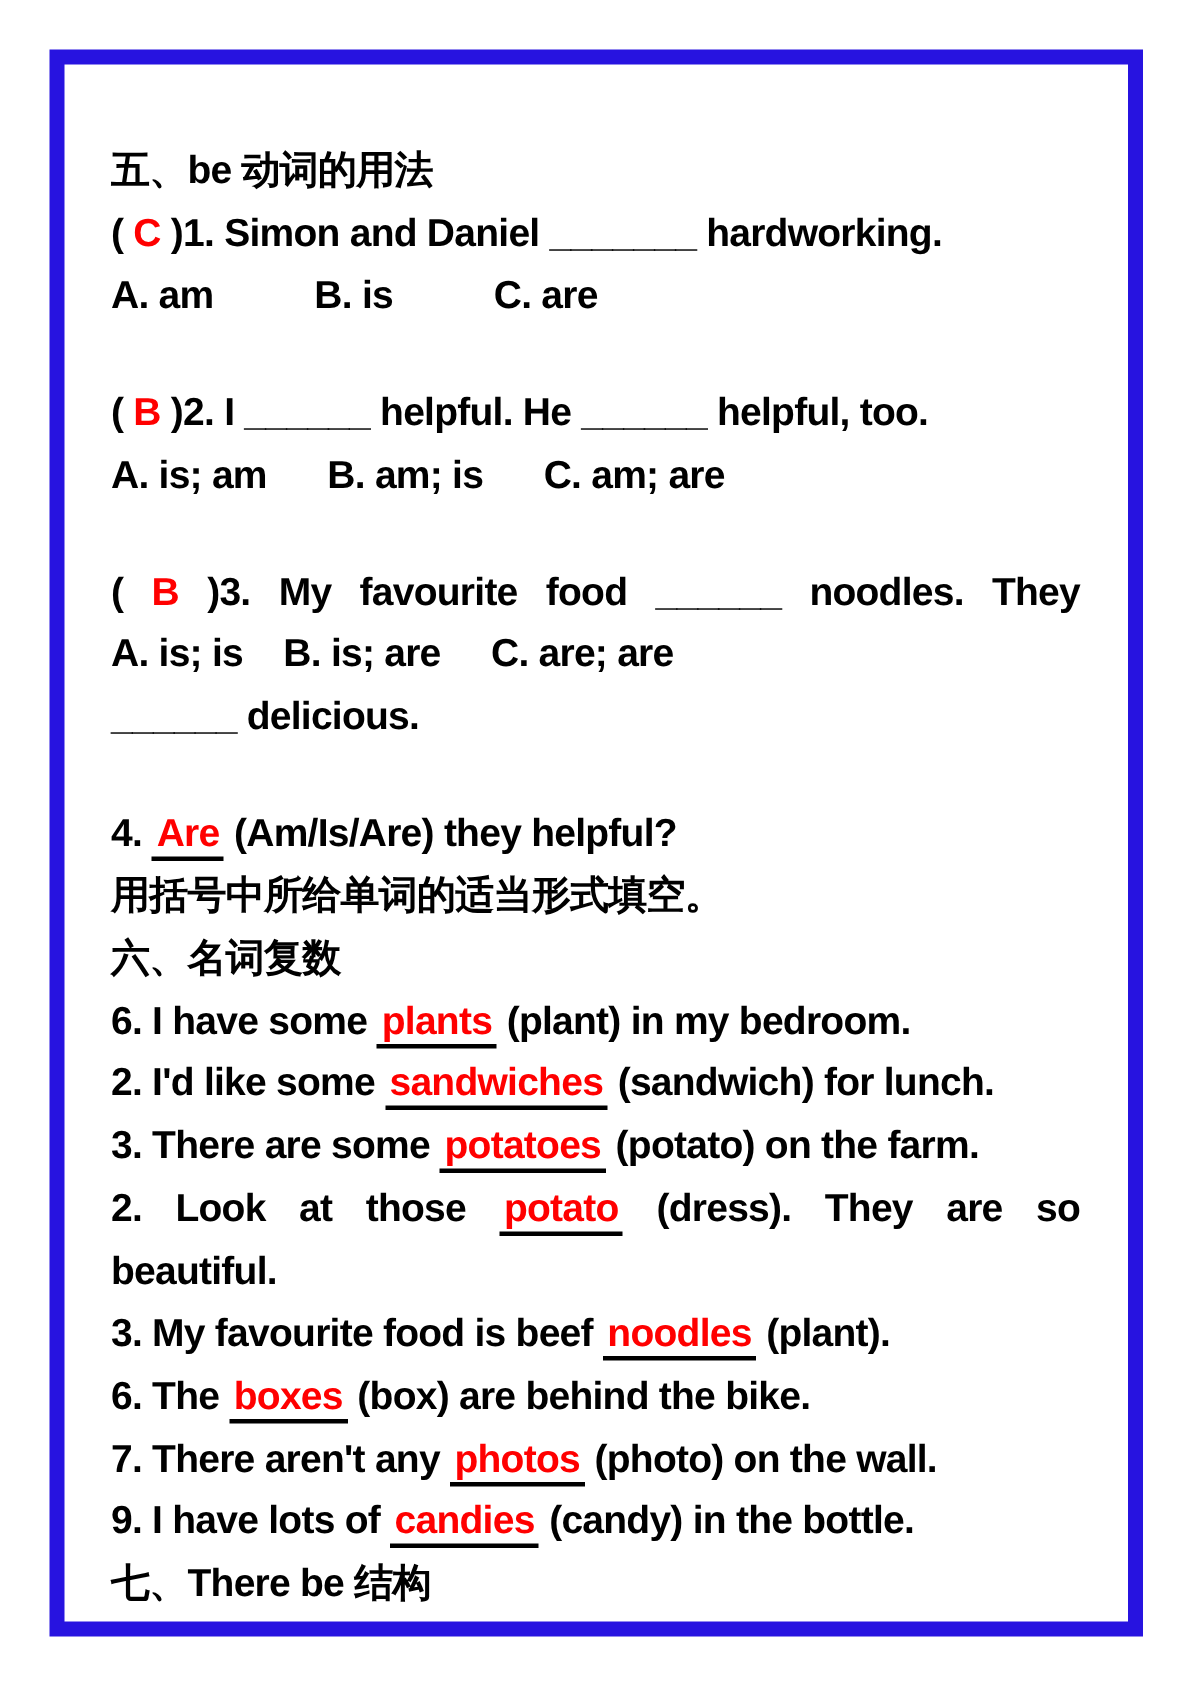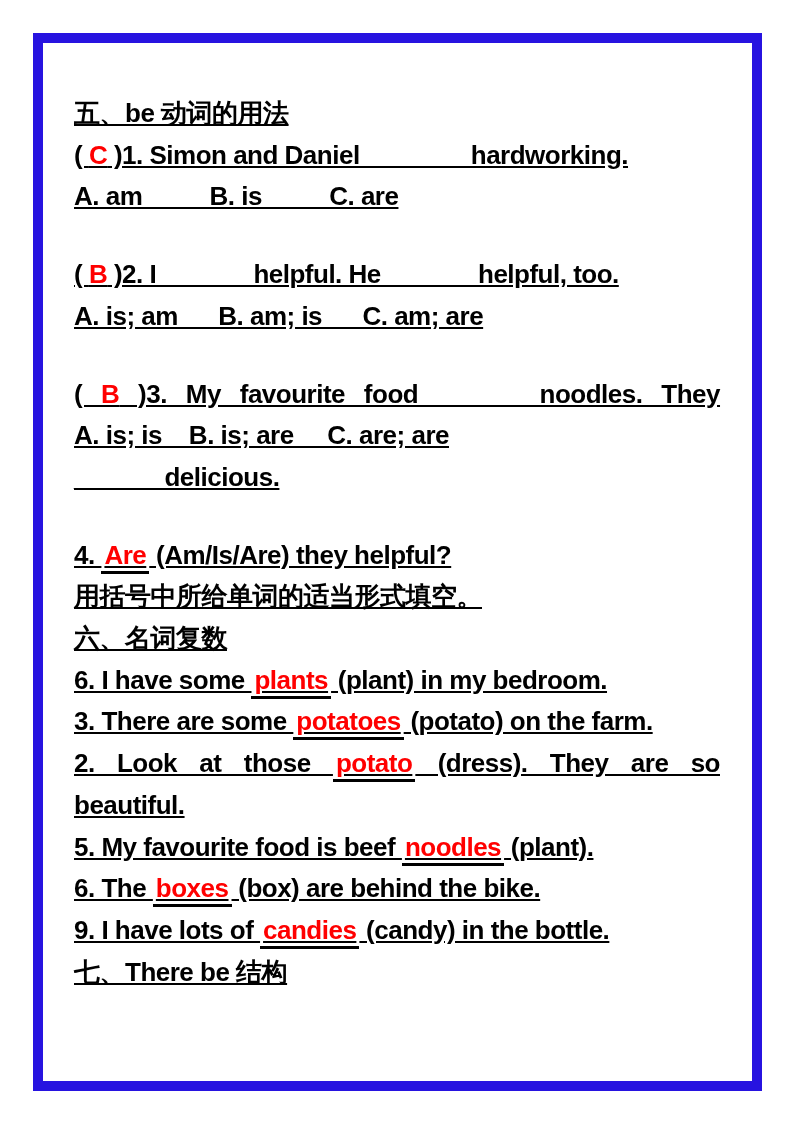--- a/index.html
+++ b/index.html
@@ -24,21 +24,21 @@
   .content{
     position:absolute;
     left:74px;top:93px;
     width:646px;
     color:var(--ink);
     font-size:26px;
     font-weight:700;
     letter-spacing:-0.5px;
     line-height:41.7px;
   }
-  .line{white-space:nowrap;text-decoration:underline;}
+  .line{white-space:nowrap;}
   .line.gap{margin-top:36px;}
   .line.justify{
     white-space:normal;
     text-align:justify;
     text-align-last:justify;
     text-justify:inter-word;
   }
   .seg-k{color:var(--ink);}
   .seg-r{color:var(--red);}
   .seg-ru{
@@ -57,20 +57,22 @@
     <div class="line"><span class="seg-k">A. am&nbsp;&nbsp;&nbsp;&nbsp;&nbsp;&nbsp;&nbsp;&nbsp;&nbsp;&nbsp;B. is&nbsp;&nbsp;&nbsp;&nbsp;&nbsp;&nbsp;&nbsp;&nbsp;&nbsp;&nbsp;C. are</span></div>
     <div class="line gap"><span class="seg-k">( </span><span class="seg-r">B</span><span class="seg-k"> )2. I ______ helpful. He ______ helpful, too.</span></div>
     <div class="line"><span class="seg-k">A. is; am&nbsp;&nbsp;&nbsp;&nbsp;&nbsp;&nbsp;B. am; is&nbsp;&nbsp;&nbsp;&nbsp;&nbsp;&nbsp;C. am; are</span></div>
     <div class="line gap justify"><span class="seg-k">( </span><span class="seg-r">B</span><span class="seg-k"> )3. My favourite food ______ noodles. They</span></div>
     <div class="line"><span class="seg-k">A. is; is&nbsp;&nbsp;&nbsp;&nbsp;B. is; are&nbsp;&nbsp;&nbsp;&nbsp;&nbsp;C. are; are</span></div>
     <div class="line"><span class="seg-k">______ delicious.</span></div>
     <div class="line gap"><span class="seg-k">4. </span><span class="seg-ru">Are</span><span class="seg-k"> (Am/Is/Are) they helpful?</span></div>
     <div class="line"><span class="seg-k">用括号中所给单词的适当形式填空。</span></div>
     <div class="line"><span class="seg-k">六、名词复数</span></div>
     <div class="line"><span class="seg-k">6. I have some </span><span class="seg-ru">plants</span><span class="seg-k"> (plant) in my bedroom.</span></div>
+    <div class="line"><span class="seg-k">2. I'd like some </span><span class="seg-ru">sandwiches</span><span class="seg-k"> (sandwich) for lunch.</span></div>
     <div class="line"><span class="seg-k">3. There are some </span><span class="seg-ru">potatoes</span><span class="seg-k"> (potato) on the farm.</span></div>
     <div class="line justify"><span class="seg-k">2. Look at those </span><span class="seg-ru">potato</span><span class="seg-k"> (dress). They are so</span></div>
     <div class="line"><span class="seg-k">beautiful.</span></div>
-    <div class="line"><span class="seg-k">5. My favourite food is beef </span><span class="seg-ru">noodles</span><span class="seg-k"> (plant).</span></div>
+    <div class="line"><span class="seg-k">3. My favourite food is beef </span><span class="seg-ru">noodles</span><span class="seg-k"> (plant).</span></div>
     <div class="line"><span class="seg-k">6. The </span><span class="seg-ru">boxes</span><span class="seg-k"> (box) are behind the bike.</span></div>
+    <div class="line"><span class="seg-k">7. There aren't any </span><span class="seg-ru">photos</span><span class="seg-k"> (photo) on the wall.</span></div>
     <div class="line"><span class="seg-k">9. I have lots of </span><span class="seg-ru">candies</span><span class="seg-k"> (candy) in the bottle.</span></div>
     <div class="line"><span class="seg-k">七、There be 结构</span></div>
   </div>
 
 </body></html>

